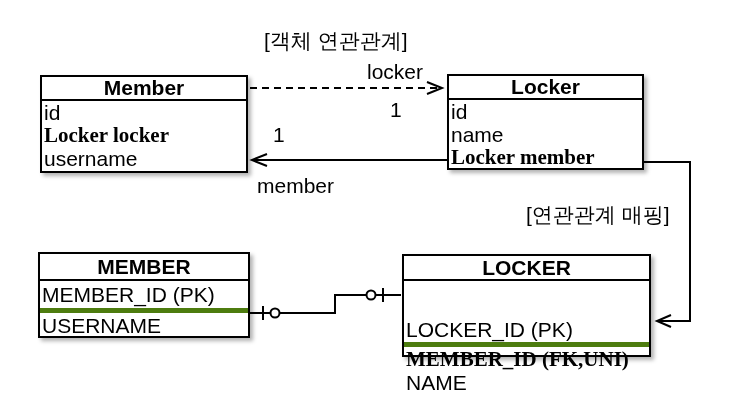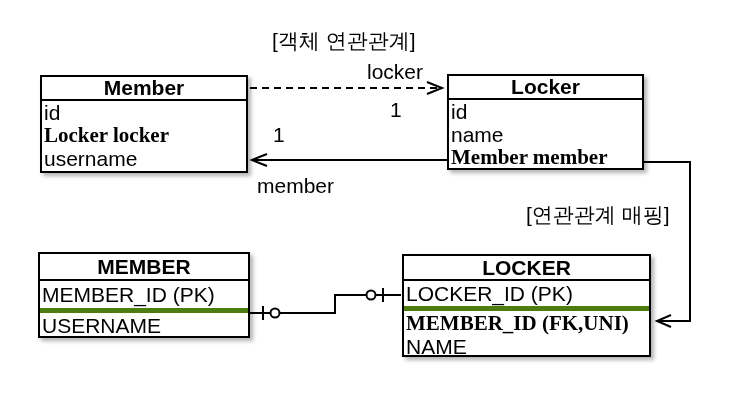--- a/index.html
+++ b/index.html
@@ -2,21 +2,21 @@
 <html><head>
 <meta charset="utf-8">
 <style>
   html,body{margin:0;padding:0;background:#ffffff;}
   #canvas{
     position:relative;width:738px;height:402px;background:#ffffff;
     font-family:"Liberation Sans",sans-serif;color:#000;overflow:hidden;
   }
   #connector-svg{position:absolute;left:0;top:0;width:738px;height:402px;}
   .section-label{position:absolute;font-size:21px;line-height:24px;white-space:nowrap;}
-  #lbl-object{left:272px;top:29px;}
+  #lbl-object{left:264px;top:29px;}
   #lbl-table{left:253px;top:216px;}
   #lbl-mapping{left:526px;top:203px;}
   .edge-label{position:absolute;font-size:21px;line-height:22px;white-space:nowrap;}
   #lbl-locker-edge{left:367px;top:61px;}
   #lbl-mult-locker{left:390px;top:99px;}
   #lbl-mult-member{left:273px;top:124px;}
   #lbl-member-edge{left:257px;top:175px;}
   .box{
     position:absolute;background:#ffffff;border:2px solid #000;
     box-shadow:3px 3px 4px rgba(0,0,0,0.30);
@@ -40,21 +40,21 @@
   #locker-class .row{height:23px;line-height:23px;}
   #locker-class .row:last-child{height:22px;line-height:22px;}
   
   #member-table{left:38px;top:252px;width:208px;height:82px;}
   #member-table .box-header{height:25px;line-height:25px;}
   #member-table .row-1{height:27px;line-height:27px;}
   #member-table .row-2{height:26px;line-height:26px;}
   
   #locker-table{left:402px;top:254px;width:245px;height:99px;}
   #locker-table .box-header{height:23px;line-height:23px;}
-  #locker-table .row-1{height:25px;line-height:25px;}
+  #locker-table .row-1{height:25px;line-height:25px;margin-top:36px;}
   #locker-table .row-2{height:24px;line-height:24px;}
   #locker-table .row-3{height:23px;line-height:23px;}
 </style>
 </head>
 <body>
 
 <div id="canvas">
 
   <svg id="connector-svg" viewBox="0 0 738 402" xmlns="http://www.w3.org/2000/svg" stroke="#000000" stroke-width="2" fill="none">
     <g>
@@ -93,21 +93,21 @@
       <div class="row bold">Locker locker</div>
       <div class="row">username</div>
     </div>
   </div>
 
   <div class="box" id="locker-class">
     <div class="box-header">Locker</div>
     <div class="box-body">
       <div class="row">id</div>
       <div class="row">name</div>
-      <div class="row bold">Member member</div>
+      <div class="row bold">Locker member</div>
     </div>
   </div>
 
   <div class="box" id="member-table">
     <div class="box-header">MEMBER</div>
     <div class="box-body">
       <div class="row row-1 sep">MEMBER_ID (PK)</div>
       <div class="row row-2">USERNAME</div>
     </div>
   </div>

